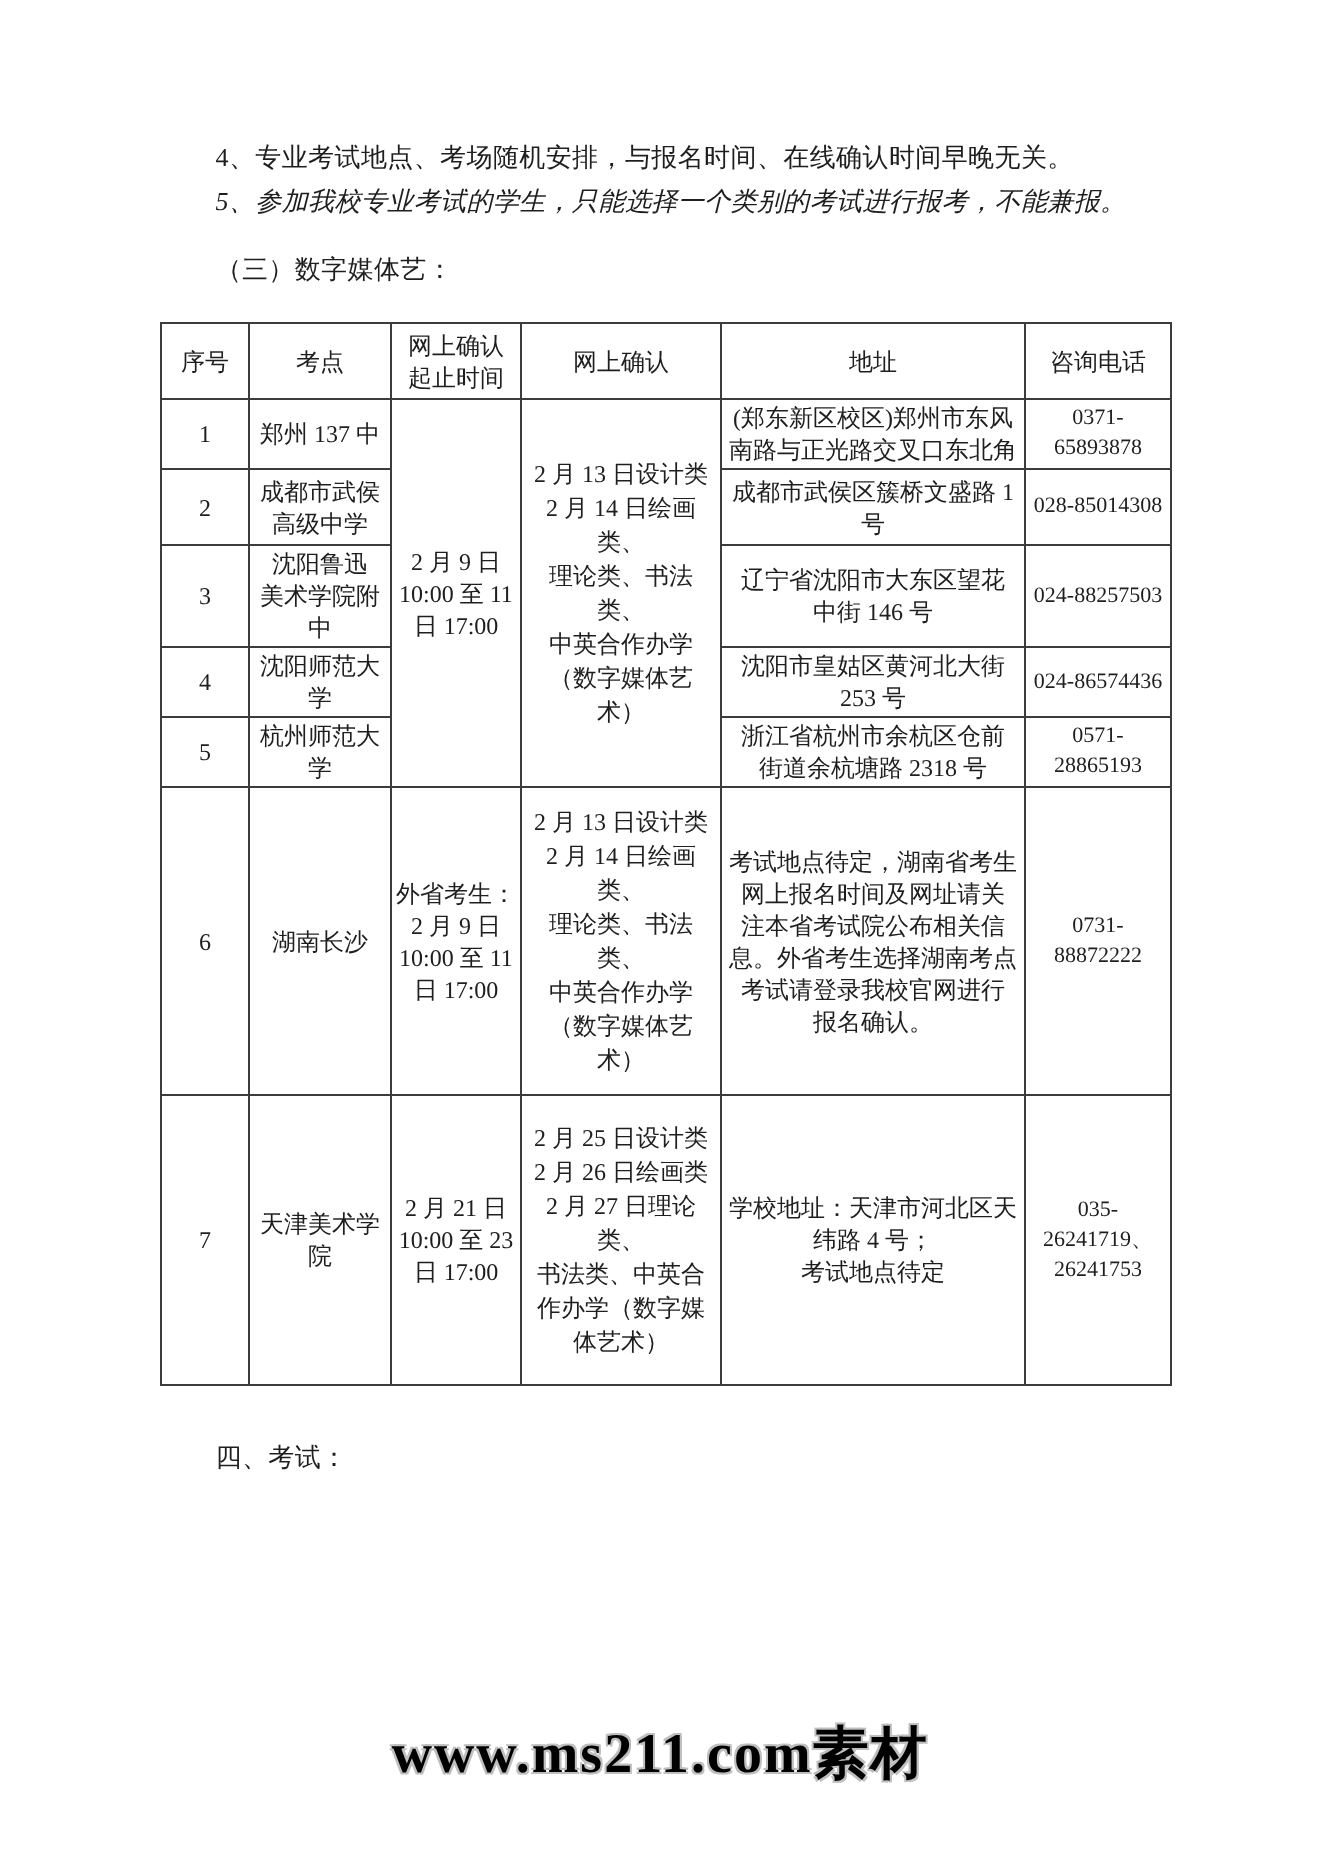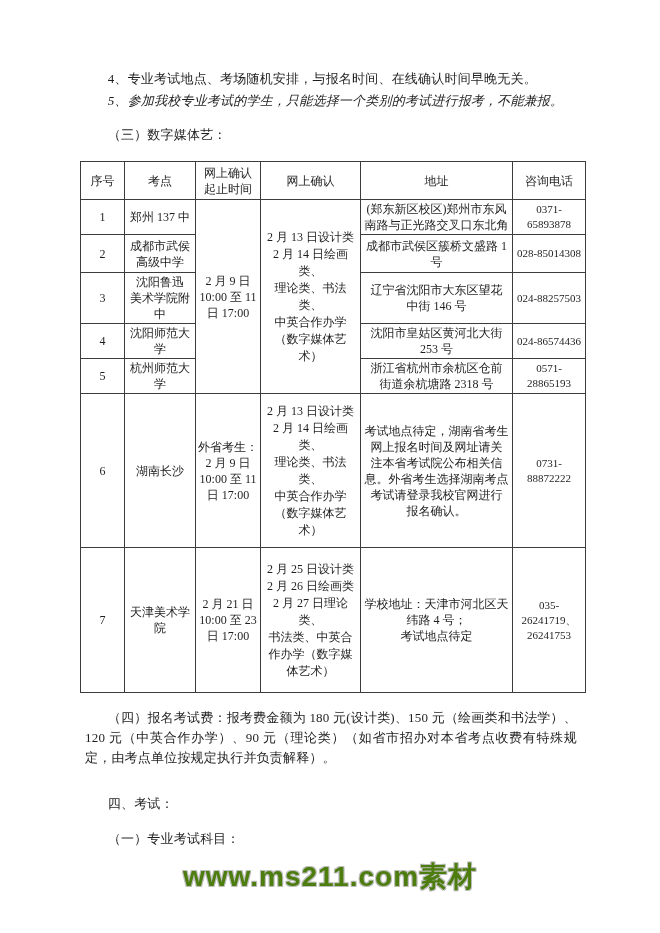--- a/index.html
+++ b/index.html
@@ -55,26 +55,26 @@
   tr.h-r4 { height: 34px; }
   tr.h-r5 { height: 35px; }
   tr.h-r6 { height: 154px; }
   tr.h-r7 { height: 145px; }
 
   .watermark {
     position: absolute;
     top: 858px;
     left: 50%;
     transform: translateX(-50%);
-    font-family: Liberation Sans, sans-serif;
+    font-family: Liberation Serif, serif;
     font-weight: bold;
     font-size: 28px;
     letter-spacing: 1px;
     white-space: nowrap;
-    color: #4d7c0f;
+    color: #000000;
     text-shadow:
       -1px -1px 0 #bfbfbf,
        1px -1px 0 #bfbfbf,
       -1px  1px 0 #bfbfbf,
        1px  1px 0 #bfbfbf;
     user-select: none;
   }
 </style>
 </head>
 <body>
@@ -190,19 +190,17 @@
         <td>学校地址：天津市河北区天
 纬路 4 号；
 考试地点待定</td>
         <td class="phone-cell">035-26241719、
 26241753</td>
       </tr>
     </tbody>
   </table>
 
   <div class="content" style="padding-top:0">
-    <p id="fee" class="para">（四）报名考试费：报考费金额为 180 元(设计类)、150 元（绘画类和书法学）、120 元（中英合作办学）、90 元（理论类）（如省市招办对本省考点收费有特殊规定，由考点单位按规定执行并负责解释）。</p>
     <p id="s4" class="para">四、考试：</p>
-    <p id="s4a" class="para">（一）专业考试科目：</p>
   </div>
 
   <div class="watermark">www.ms211.com素材</div>
 </div>
 
 </body></html>

